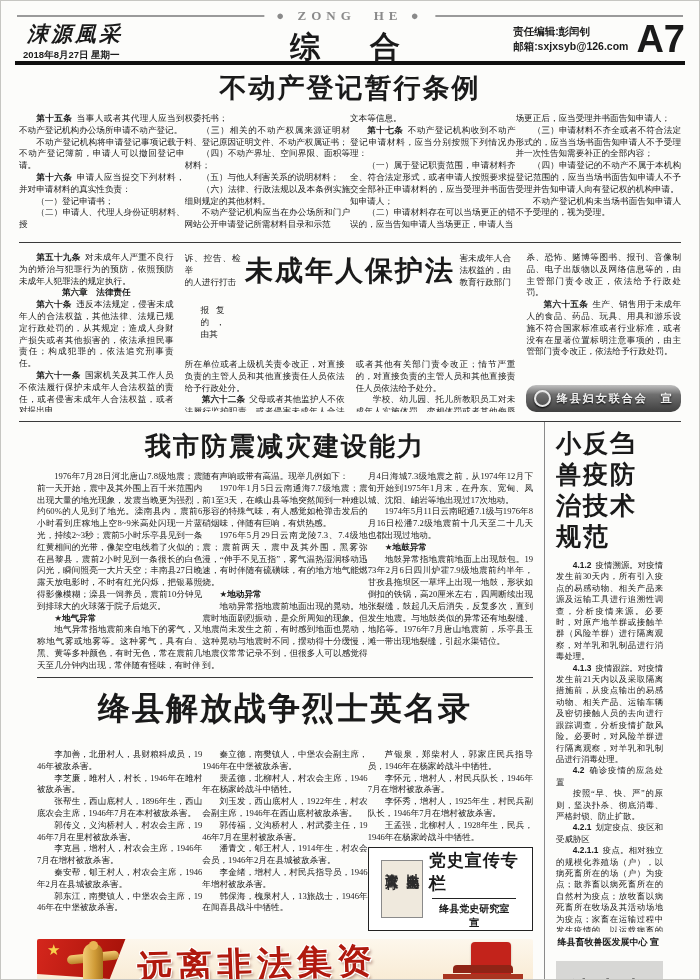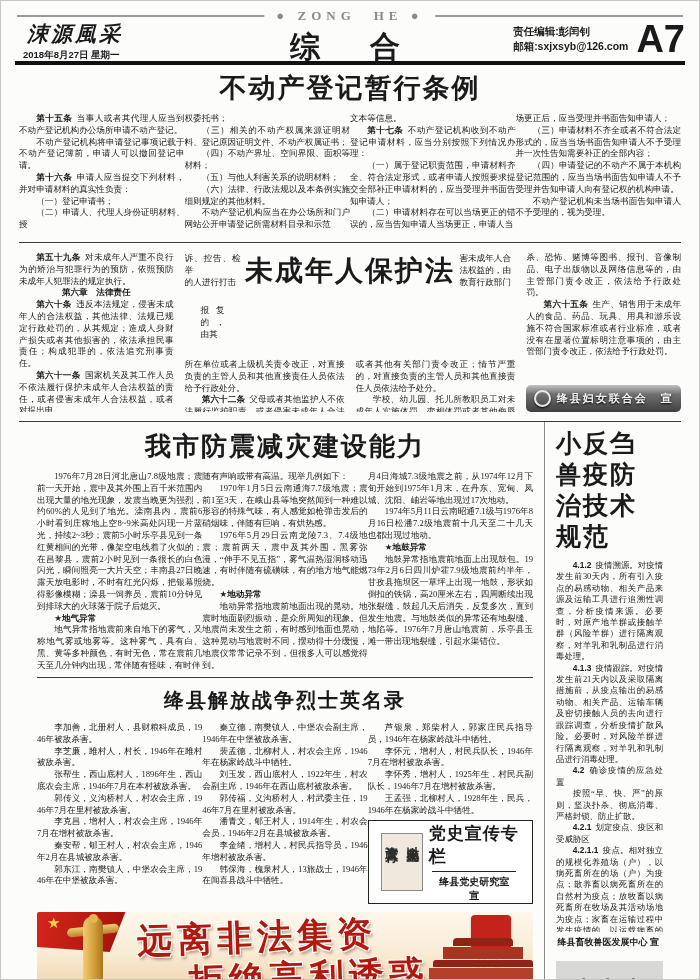--- a/index.html
+++ b/index.html
@@ -45,39 +45,39 @@
   .art2-flex{display:flex;gap:11px;height:160px;overflow:hidden;}
   .art2-c1,.art2-c4{flex:1;overflow:hidden;display:flex;flex-direction:column;}
   .art2-mid{flex:2.14;display:flex;flex-direction:column;}
   .mid-top{display:flex;align-items:flex-start;margin-bottom:3px;}
   .frag{width:56px;overflow:hidden;}
   .frag p{margin:0;font-size:8.6px;line-height:12px;text-align:justify;text-indent:0;word-break:break-all;}
   .art2 .mid-title{flex:1;text-align:center;font-size:28px;font-weight:900;letter-spacing:2px;line-height:38px;}
   .mid-cols{display:flex;gap:11px;flex:1;overflow:hidden;}
   .fulian{margin-top:auto;height:27px;background:linear-gradient(180deg,#c2c2c2 0%,#6f6f6f 35%,#3f3f3f 100%);
           display:flex;align-items:center;justify-content:center;gap:6px;color:#f4f4f4;
-          font-weight:900;font-size:11px;letter-spacing:2px;border-radius:5px;
+          font-weight:900;font-size:11px;letter-spacing:2px;border-radius:10px;
           text-shadow:0 1px 2px #000;}
   .circ{width:13px;height:13px;border:2px solid #e8e8e8;border-radius:50%;flex:none;
         box-shadow:0 1px 2px #000;}
   
   .row3{display:flex;margin:0 18px;}
   .left-main{width:496px;flex:none;}
   .right-col{flex:1;border-left:1px solid #8a8a8a;padding-left:11px;margin-left:11px;}
   
   .art3{padding:5px 0 8px;border-bottom:1.5px solid #3a3a3a;}
   .art3 .art-title{font-size:26px;}
   .art3 .cols{height:198px;}
   
   .art4-title{font-size:25px;font-weight:900;letter-spacing:2px;line-height:31px;margin:6px 0 8px;}
   .art4-text{height:372px;overflow:hidden;}
   .art4-text p.para{font-size:8.4px;line-height:11.4px;}
   
   .art5{padding:7px 0 0;}
-  .art5 .art-title{font-size:20px;margin-bottom:8px;}
+  .art5 .art-title{font-size:32px;margin-bottom:18px;}
   .art5 .cols{height:182px;}
   .martyr-wrap{max-height:112px;overflow:hidden;}
   .party-box{border:1.5px solid #222;margin-top:4px;padding:12px;display:flex;gap:6px;height:58px;
              background:#fff;}
   .party-seal{width:40px;background:#efe9dd;border:1px solid #8a8a8a;display:flex;flex-direction:row-reverse;
               justify-content:center;gap:3px;padding:2px 0;}
   .party-seal span{writing-mode:vertical-rl;font-size:13px;font-weight:900;letter-spacing:1px;color:#2c2c2c;}
   .party-main{flex:1;display:flex;flex-direction:column;justify-content:center;align-items:center;}
   .party-title{font-size:17px;font-weight:900;letter-spacing:1px;
                font-family:"Liberation Sans","DejaVu Sans",sans-serif;}

